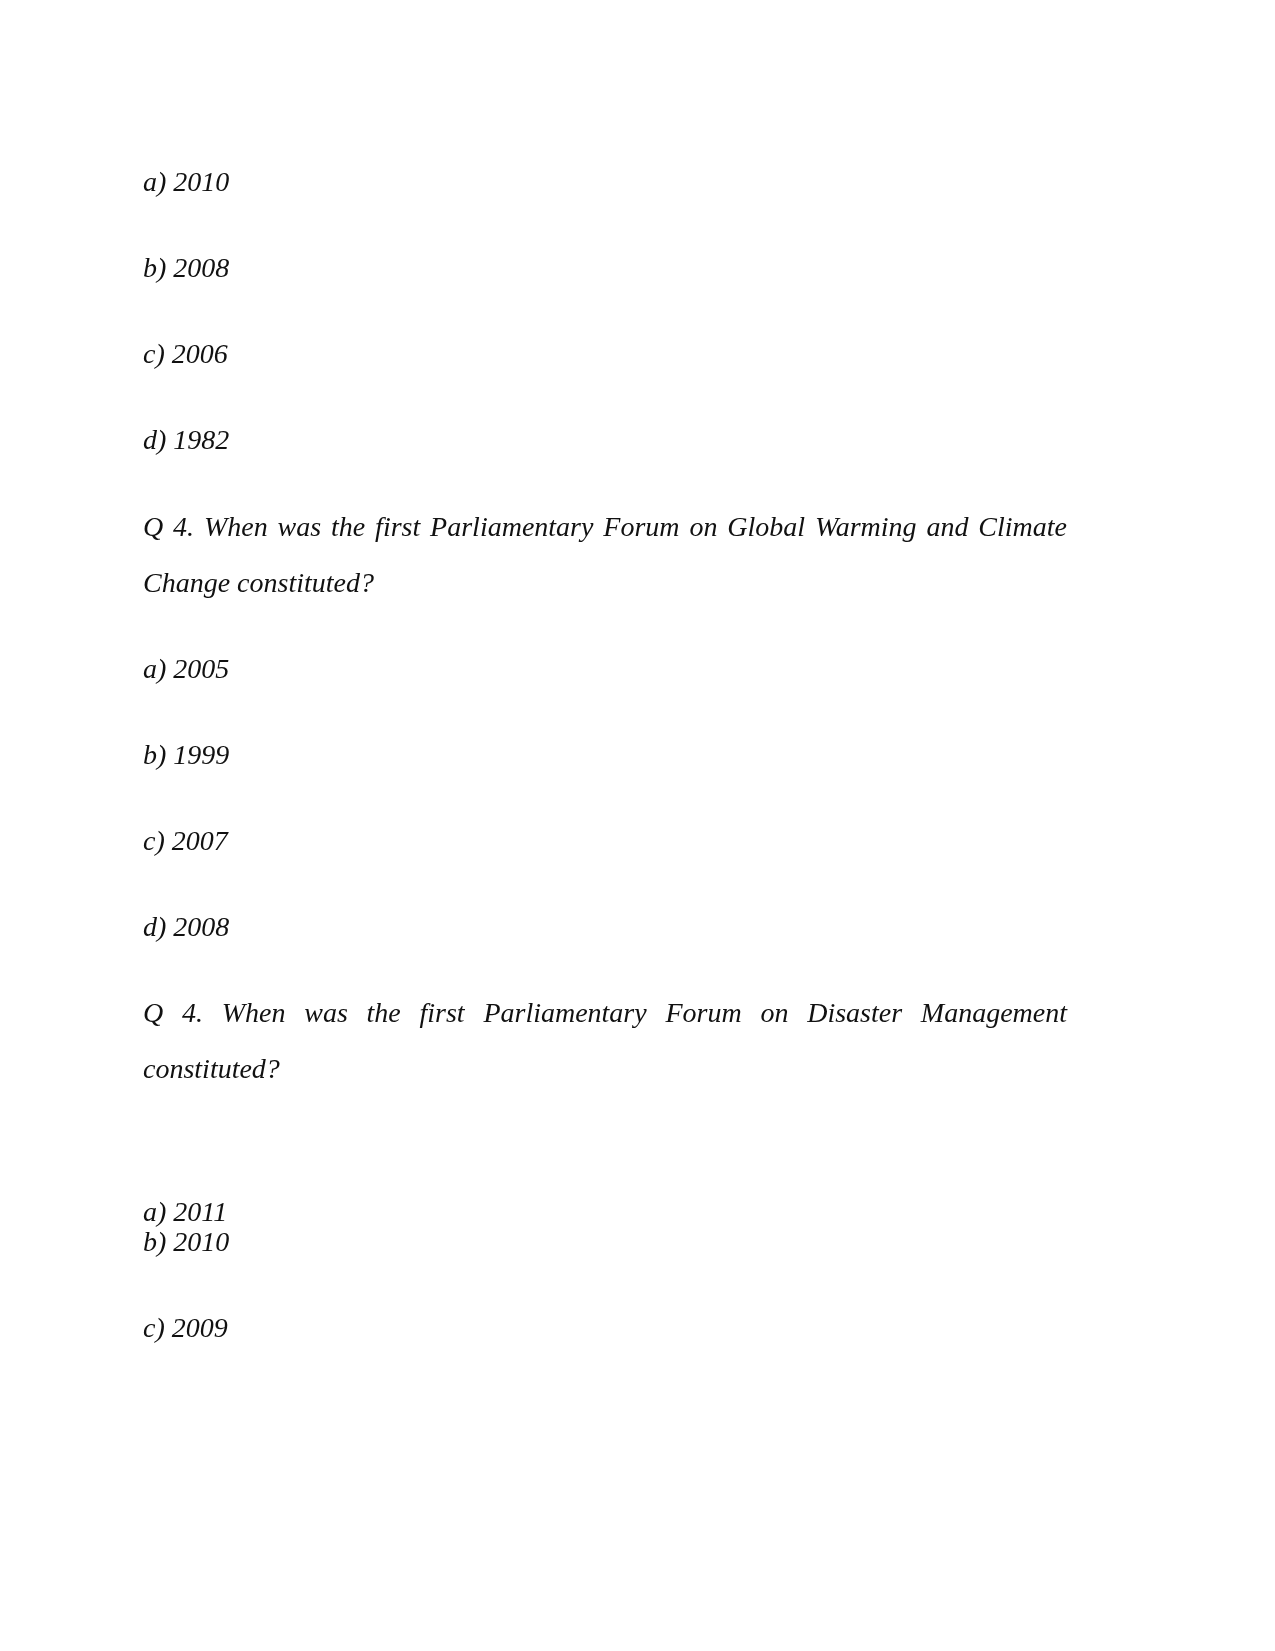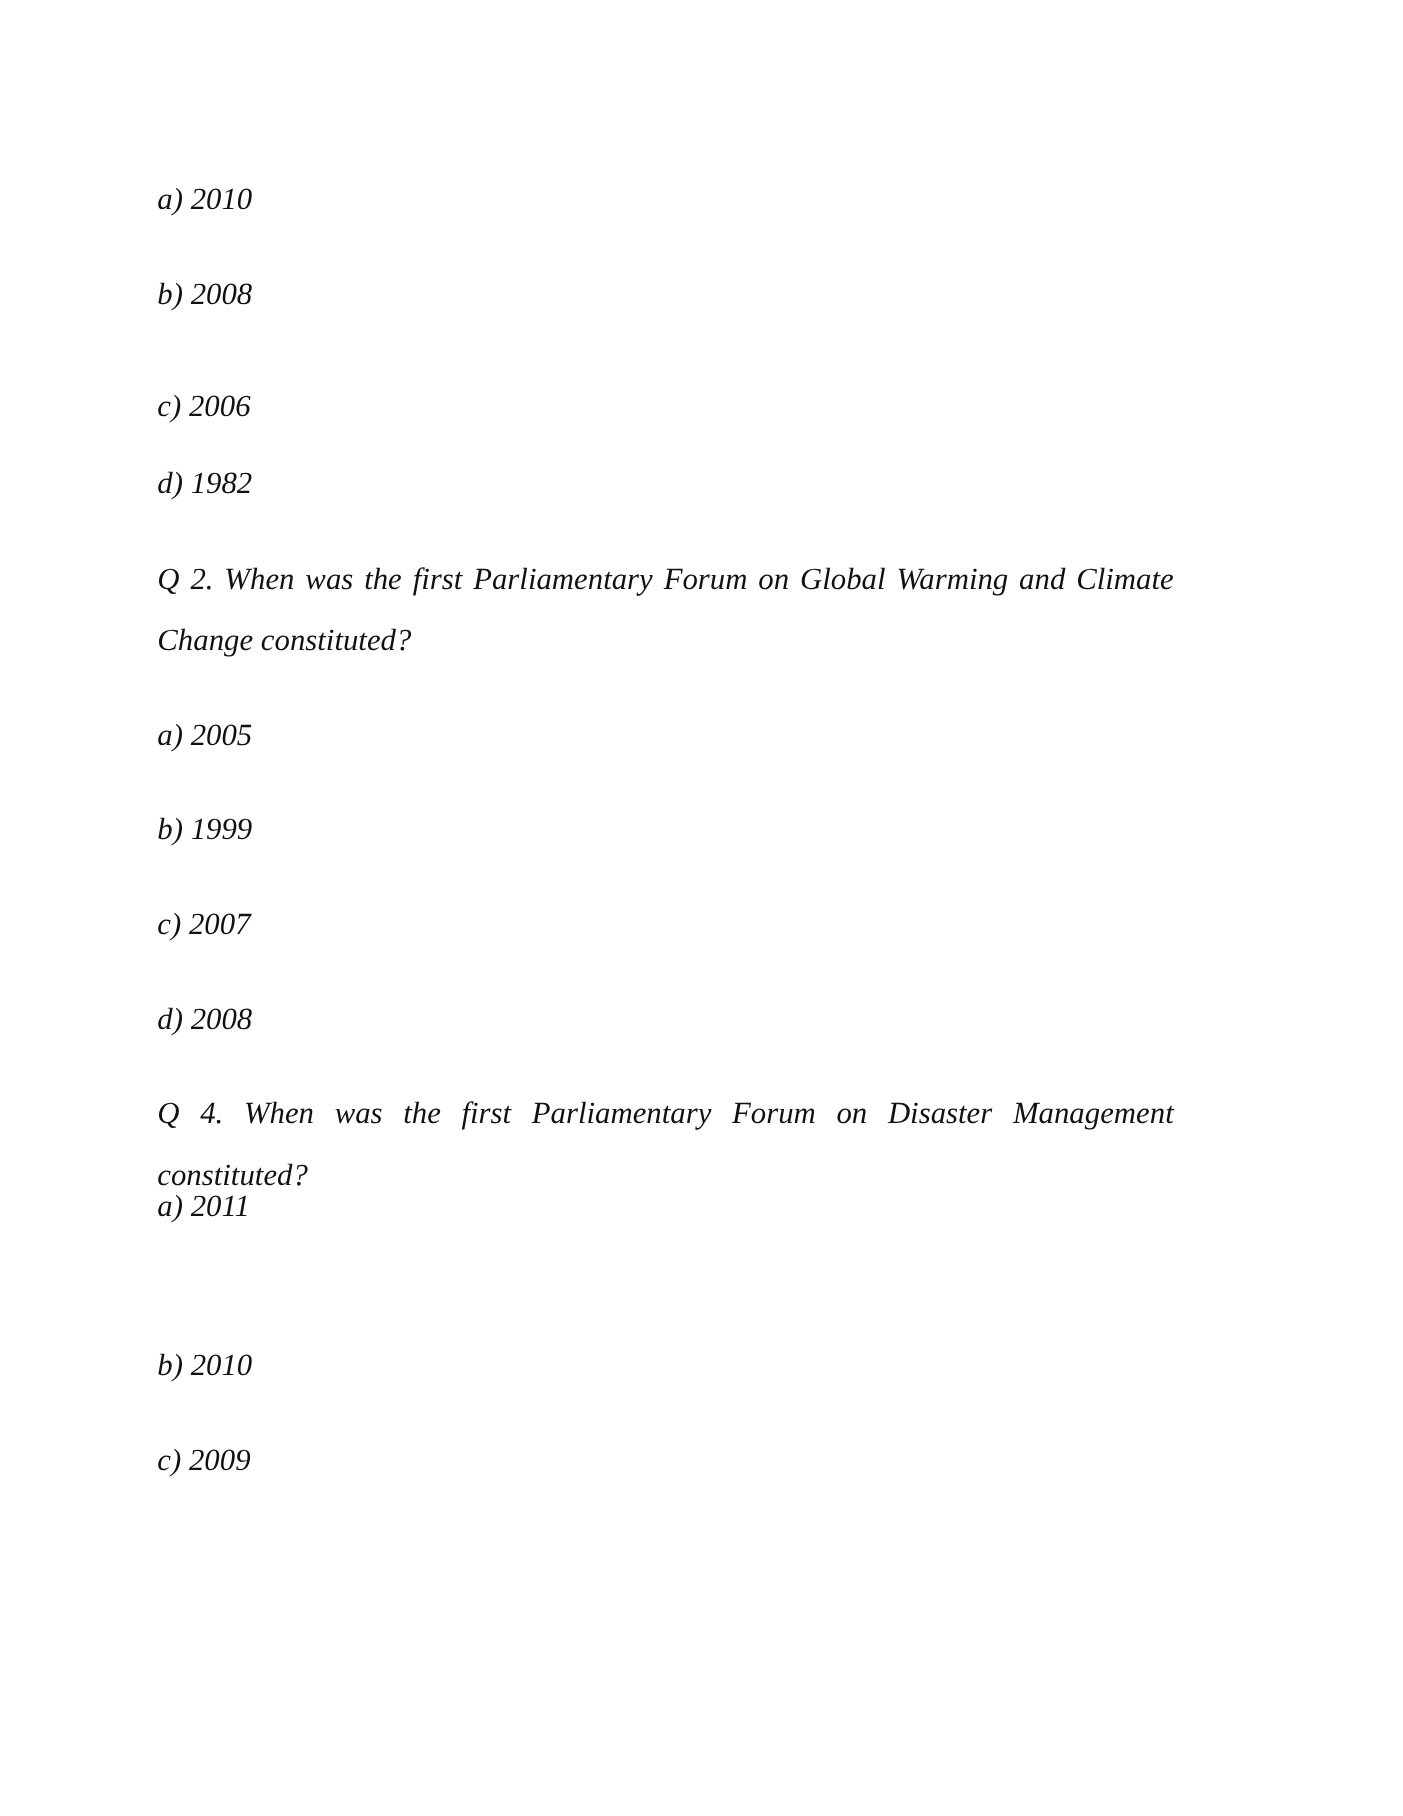--- a/index.html
+++ b/index.html
@@ -7,28 +7,28 @@
            font-family: "Liberation Serif", "DejaVu Serif", serif; color: #111111; }
     .line { position: absolute; left: 143px; font-size: 28px; line-height: 32px; white-space: nowrap; font-style: italic; }
     .just { width: 924px; text-align: justify; text-align-last: justify; white-space: normal; }
   </style>
 </head>
 <body>
 
 <div>
   <div class="line" style="top:166px">a) 2010</div>
   <div class="line" style="top:252px">b) 2008</div>
-  <div class="line" style="top:354px">c) 2006</div>
+  <div class="line" style="top:338px">c) 2006</div>
   <div class="line" style="top:424px">d) 1982</div>
 
-  <div class="line just" style="top:511px">Q 2. When was the first Parliamentary Forum on Global Warming and Climate</div>
+  <div class="line just" style="top:511px">Q 4. When was the first Parliamentary Forum on Global Warming and Climate</div>
   <div class="line" style="top:567px">Change constituted?</div>
   <div class="line" style="top:653px">a) 2005</div>
   <div class="line" style="top:739px">b) 1999</div>
   <div class="line" style="top:825px">c) 2007</div>
   <div class="line" style="top:911px">d) 2008</div>
 
   <div class="line just" style="top:997px">Q 4. When was the first Parliamentary Forum on Disaster Management</div>
   <div class="line" style="top:1053px">constituted?</div>
-  <div class="line" style="top:1081px">a) 2011</div>
+  <div class="line" style="top:1196px">a) 2011</div>
   <div class="line" style="top:1226px">b) 2010</div>
   <div class="line" style="top:1312px">c) 2009</div>
 </div>
 
 </body></html>

